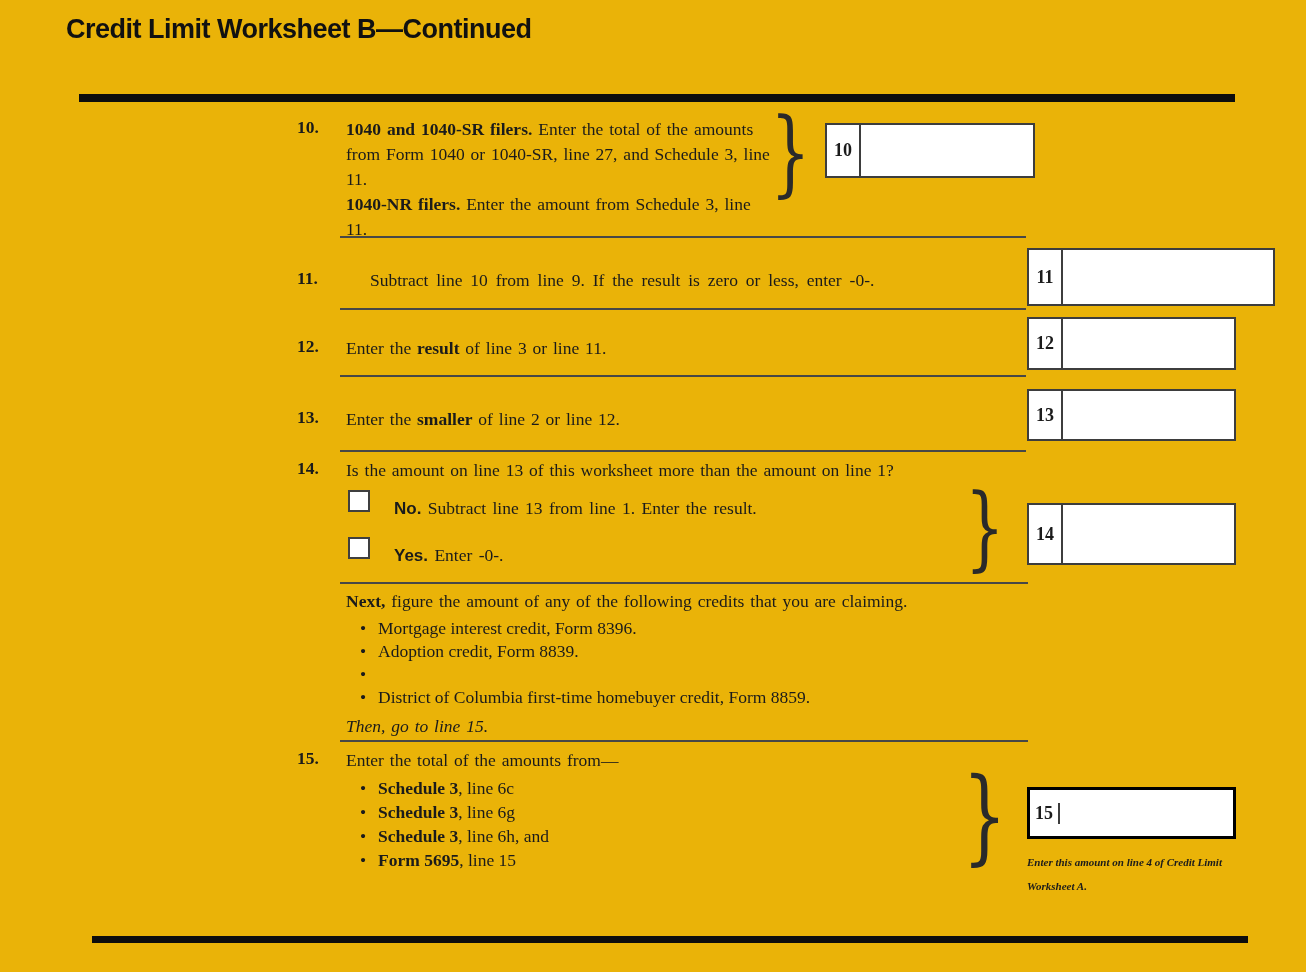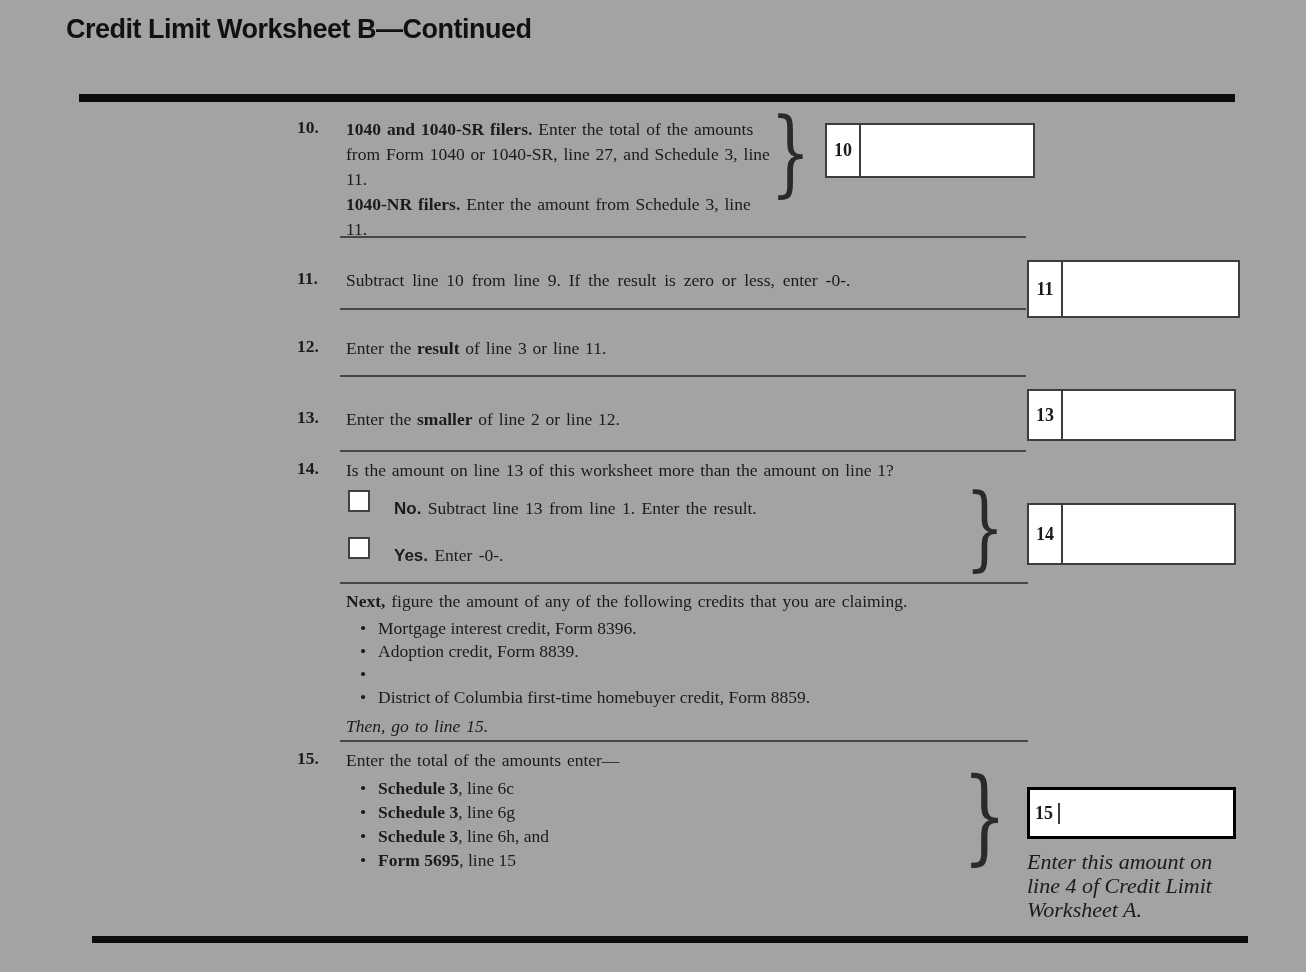--- a/index.html
+++ b/index.html
@@ -1,47 +1,47 @@
 <!DOCTYPE html>
 <html><head>
 <meta charset="utf-8">
 <style>
   html,body{margin:0;padding:0;background:#ffffff;}
-  .page{position:relative;width:1306px;height:972px;background:#a3a3a3;overflow:hidden;
+  .page{position:relative;width:1306px;height:972px;background:#eab308;overflow:hidden;
         font-family:"Liberation Serif", serif;color:#1b1b1b;}
   .title{position:absolute;left:66px;top:14px;margin:0;
          font-family:"Liberation Sans", sans-serif;font-weight:700;font-size:27px;
          letter-spacing:-0.5px;color:#111;}
   .bar{position:absolute;background:#0d0d0d;}
   .bar.top{left:79px;top:94px;width:1156px;height:8px;}
   .bar.bottom{left:92px;top:936px;width:1156px;height:7px;}
   .rule{position:absolute;height:2px;background:#474747;}
   .num{position:absolute;left:297px;width:40px;font-weight:700;font-size:17.5px;}
   .txt{position:absolute;left:346px;font-size:17.5px;line-height:25px;word-spacing:1.5px;}
   .para{margin:0;}
-  .wide{word-spacing:3.5px;}
+  .wide{word-spacing:3.5px;margin-left:24px;}
   .brace{position:absolute;display:flex;align-items:center;justify-content:center;
          font-family:"DejaVu Serif", serif;color:#2a2a2a;font-weight:400;}
   .brace > span{display:block;line-height:1;transform:scale(0.62,0.92);}
   .abox{position:absolute;border:2px solid #3d3d3d;display:flex;background:#fff;box-sizing:border-box;}
   .abox.thick{border:3.5px solid #000;align-items:center;}
   .abox-label{width:32px;border-right:2px solid #3d3d3d;display:flex;align-items:center;
               justify-content:center;font-weight:700;font-size:18px;flex:none;}
   .abox.thick .abox-label{width:28px;border-right-width:2px;}
   .abox-entry{flex:1;}
   .checkbox{position:absolute;width:22px;height:22px;border:2px solid #3f3f3f;background:#fff;
             box-sizing:border-box;}
   .cbline{position:absolute;font-size:17.5px;word-spacing:2px;margin-left:14px;}
   .cblead{font-family:"Liberation Sans", sans-serif;font-weight:700;font-size:17px;}
   .bullets{position:absolute;font-size:17.5px;}
   .bul-row{display:flex;}
   .bul-mark{width:9px;flex:none;margin-right:9px;}
   .italic{font-style:italic;}
   .note{position:absolute;left:1027px;top:850px;width:195px;font-style:italic;
-        font-size:22px;line-height:24px;}
+        font-size:11px;line-height:24px;font-weight:bold;}
   b{font-weight:700;}
 </style>
 </head>
 <body>
 
 <div class="page">
 
   <h1 class="title">Credit Limit Worksheet B—Continued</h1>
   <div class="bar top"></div>
 
@@ -54,29 +54,33 @@
       <span>}</span>
     </div>
   <div class="abox" style="left:825px;top:123px;width:210px;height:55px">
     <div class="abox-label">10</div>
     <div class="abox-entry"></div>
   </div>
   <div class="rule" style="left:340px;top:236px;width:686px"></div>
 
   <div class="num" style="top:268px">11.</div>
   <div class="txt wide" style="top:268px;width:620px">Subtract line 10 from line 9. If the result is zero or less, enter -0-.</div>
-  <div class="abox" style="left:1027px;top:260px;width:213px;height:58px">
+  <div class="abox" style="left:1027px;top:248px;width:248px;height:58px">
     <div class="abox-label">11</div>
     <div class="abox-entry"></div>
   </div>
   <div class="rule" style="left:340px;top:308px;width:686px"></div>
 
   <div class="num" style="top:336px">12.</div>
   <div class="txt" style="top:336px;width:620px">
     <span>Enter the </span><b>result</b><span> of line 3 or line 11.</span>
+  </div>
+  <div class="abox" style="left:1027px;top:317px;width:209px;height:53px">
+    <div class="abox-label">12</div>
+    <div class="abox-entry"></div>
   </div>
   <div class="rule" style="left:340px;top:375px;width:686px"></div>
 
   <div class="num" style="top:407px">13.</div>
   <div class="txt" style="top:407px;width:620px">
     <span>Enter the </span><b>smaller</b><span> of line 2 or line 12.</span>
   </div>
   <div class="abox" style="left:1027px;top:389px;width:209px;height:52px">
     <div class="abox-label">13</div>
     <div class="abox-entry"></div>
@@ -122,21 +126,21 @@
       </div>
     <div class="bul-row">
       <span class="bul-mark">•</span>
       <span>District of Columbia first-time homebuyer credit, Form 8859.</span>
       </div>
   </div>
   <div class="txt italic" style="top:714px">Then, go to line 15.</div>
   <div class="rule" style="left:340px;top:740px;width:688px"></div>
 
   <div class="num" style="top:748px">15.</div>
-  <div class="txt" style="top:748px;width:620px">Enter the total of the amounts enter—</div>
+  <div class="txt" style="top:748px;width:620px">Enter the total of the amounts from—</div>
   <div class="bullets" style="left:360px;top:776px;line-height:24px">
     <div class="bul-row">
       <span class="bul-mark">•</span>
       <span><b>Schedule 3</b><span>, line 6c</span></span>
       </div>
     <div class="bul-row">
       <span class="bul-mark">•</span>
       <span><b>Schedule 3</b><span>, line 6g</span></span>
       </div>
     <div class="bul-row">

